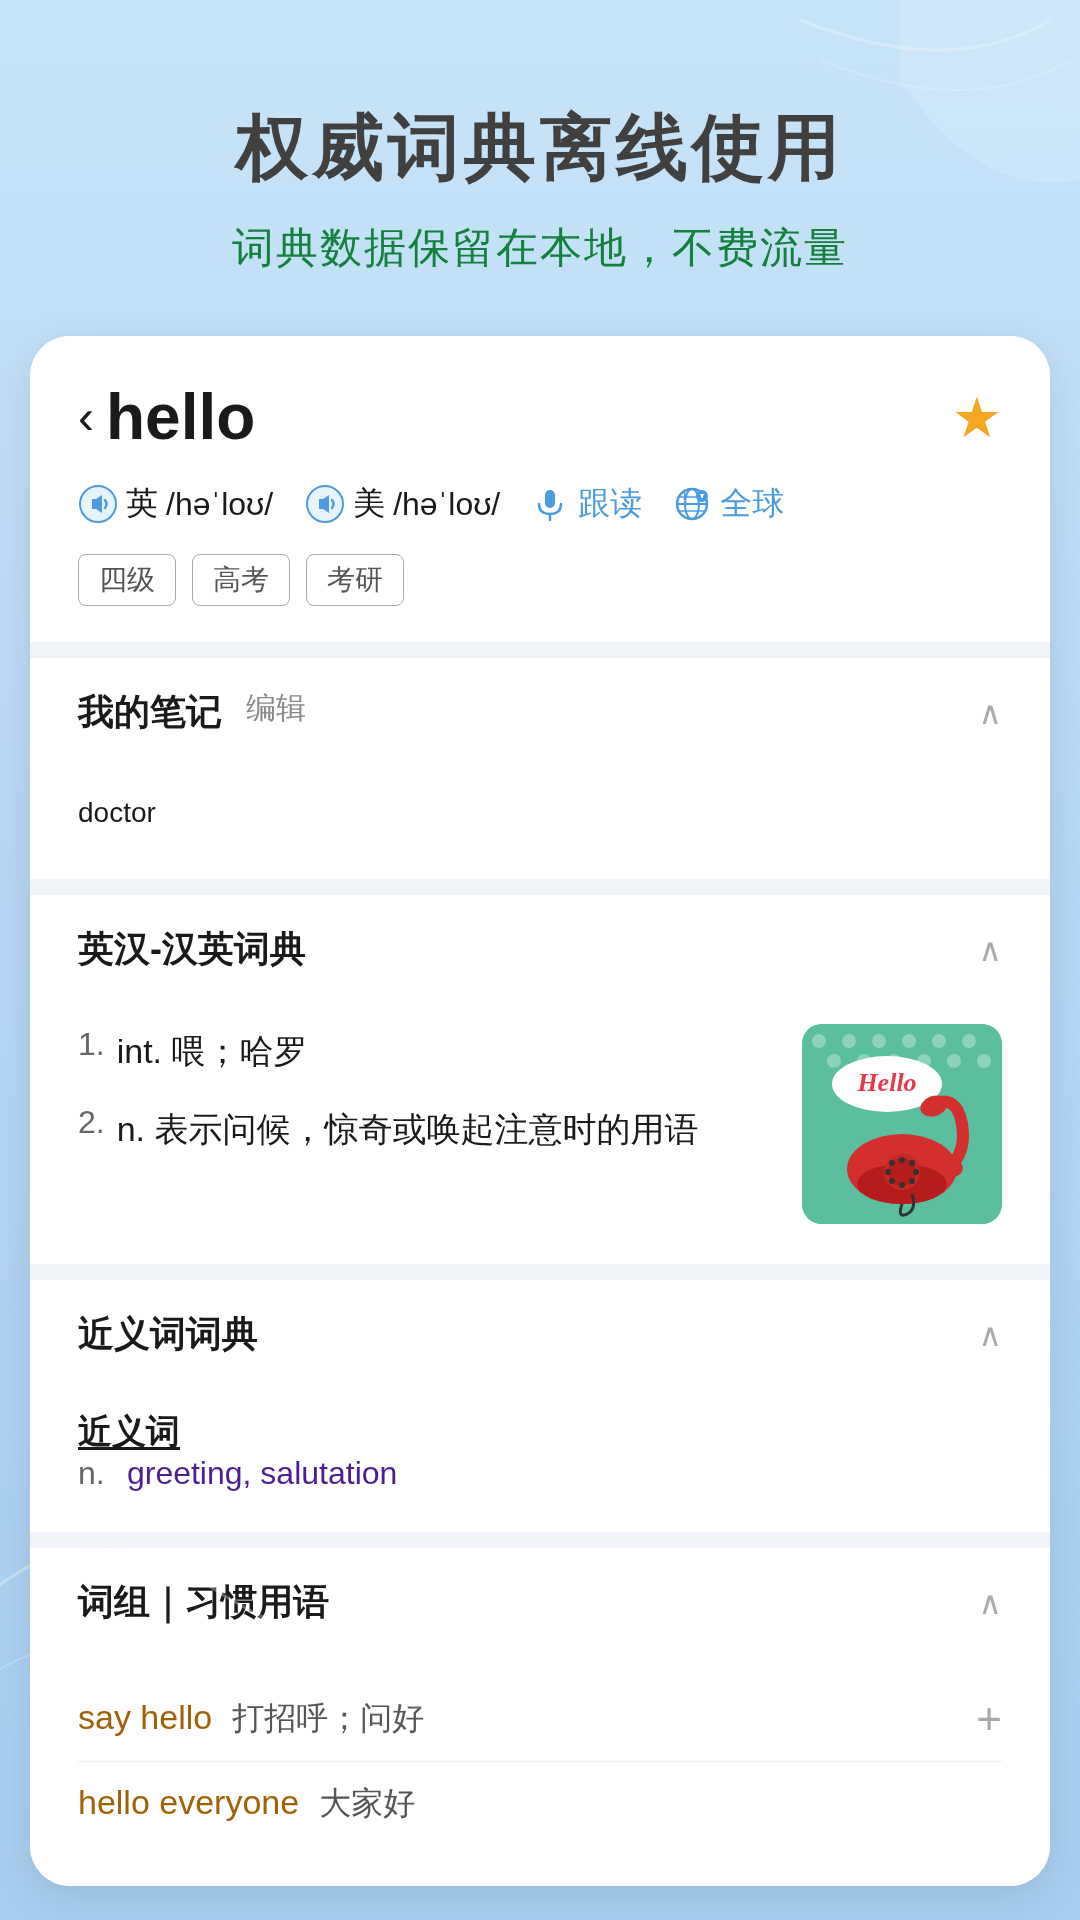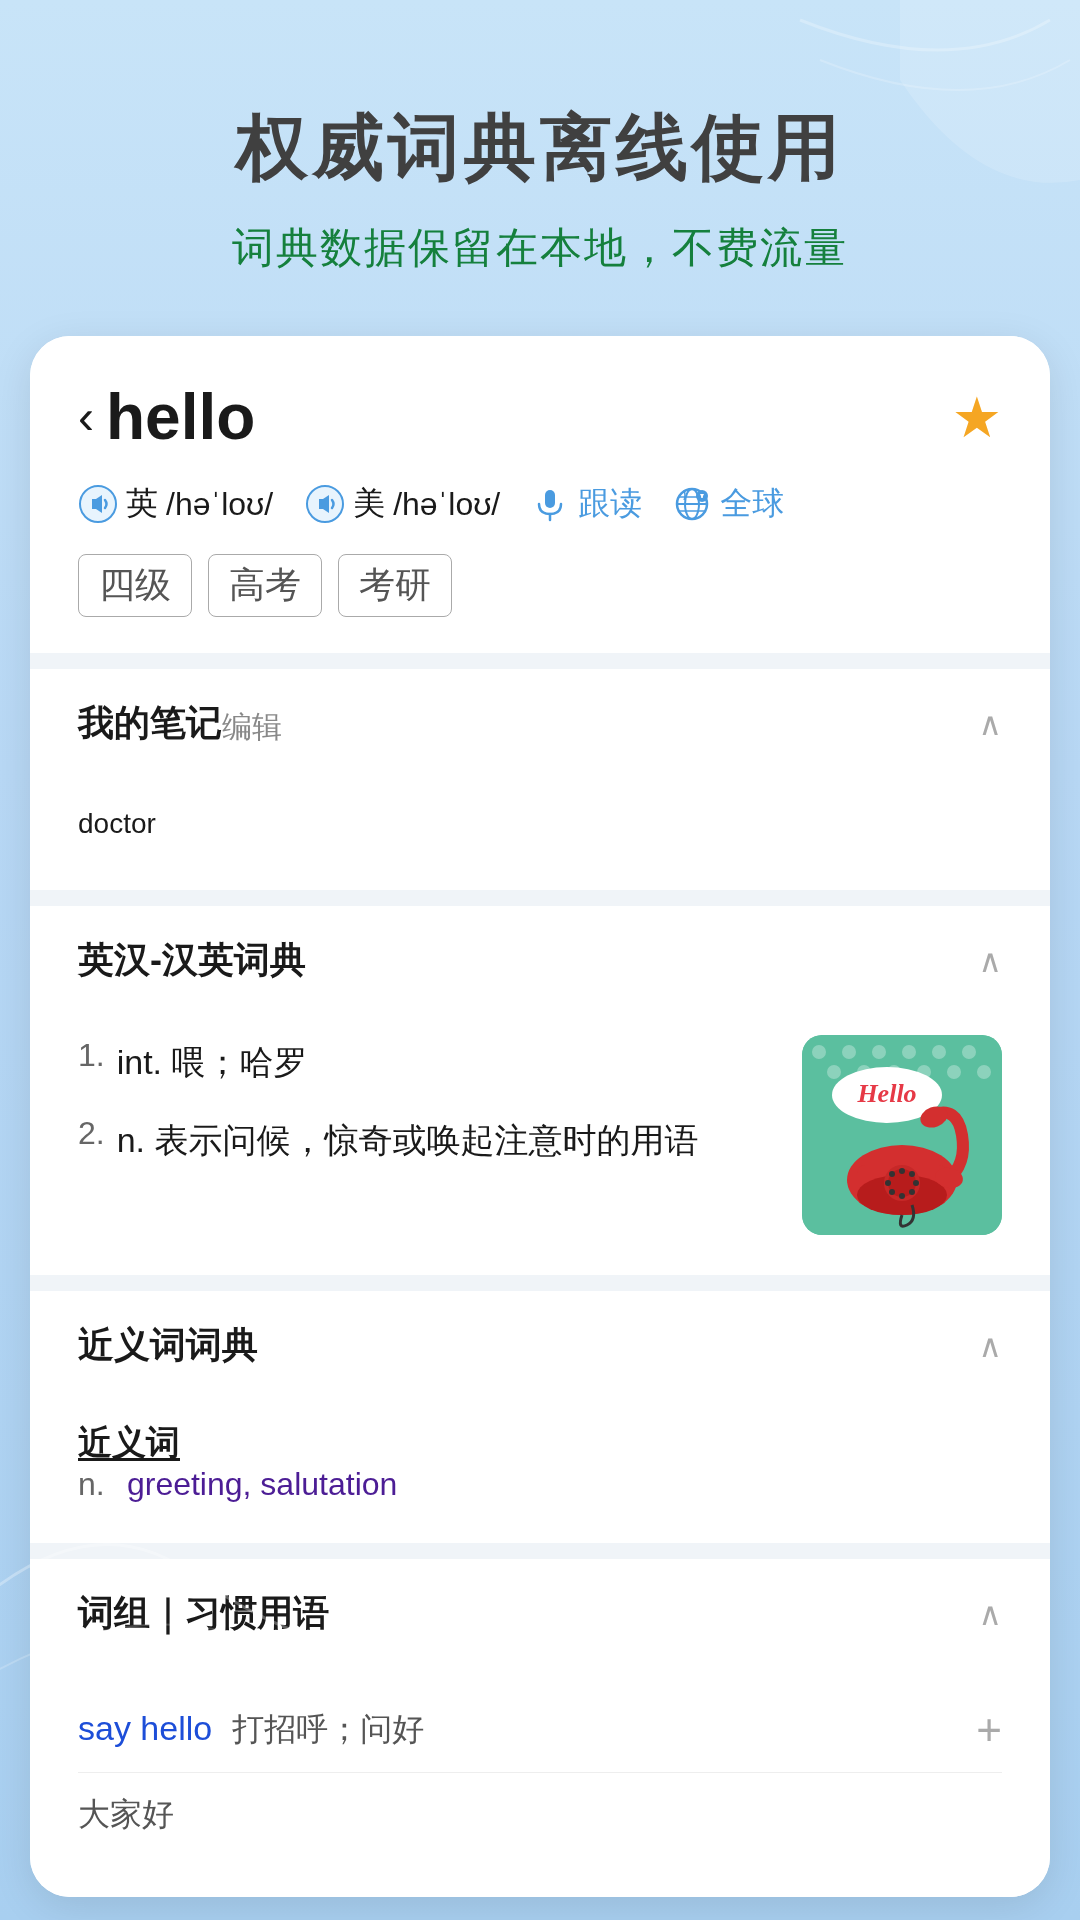--- a/index.html
+++ b/index.html
@@ -132,43 +132,43 @@
     
     .tags-row {
       display: flex;
       gap: 16px;
       flex-wrap: wrap;
     }
     .tag {
       border: 1.5px solid #aaa;
       border-radius: 8px;
       padding: 6px 20px;
-      font-size: 36px;
+      font-size: 28px;
       color: #555;
     }
 
     
     .section-divider {
       height: 16px;
       background: #f0f4f8;
     }
 
     
     .section-header {
       display: flex;
       align-items: center;
       justify-content: space-between;
       padding: 30px 48px;
       background: #fff;
       cursor: pointer;
     }
     .section-title-row {
       display: flex;
-      align-items: flex-end;
-      gap: 0;
+      align-items: flex-start;
+      gap: 24px;
     }
     .section-title {
       font-size: 36px;
       font-weight: 600;
       color: #1a1a1a;
     }
     .section-edit {
       font-size: 30px;
       color: #888;
       font-weight: 400;
@@ -269,21 +269,21 @@
       padding: 20px 0;
     }
     .phrase-row {
       display: flex;
       align-items: baseline;
       gap: 20px;
       flex: 1;
     }
     .phrase-en {
       font-size: 34px;
-      color: #1d4ed8;
+      color: #a16207;
       font-weight: 500;
     }
     .phrase-cn {
       font-size: 32px;
       color: #555;
     }
     .phrase-plus {
       font-size: 44px;
       color: #aaa;
       font-weight: 300;
@@ -483,19 +483,20 @@
         <span class="phrase-en">say hello</span>
         <span class="phrase-cn">打招呼；问好</span>
       </div>
       <span class="phrase-plus">+</span>
     </div>
 
     <div class="phrase-divider"></div>
 
     <div class="phrase-item">
       <div class="phrase-row">
+        <span class="phrase-en">hello everyone</span>
         <span class="phrase-cn">大家好</span>
       </div>
     </div>
 
   </div>
 
 </div>
 
 </body></html>

